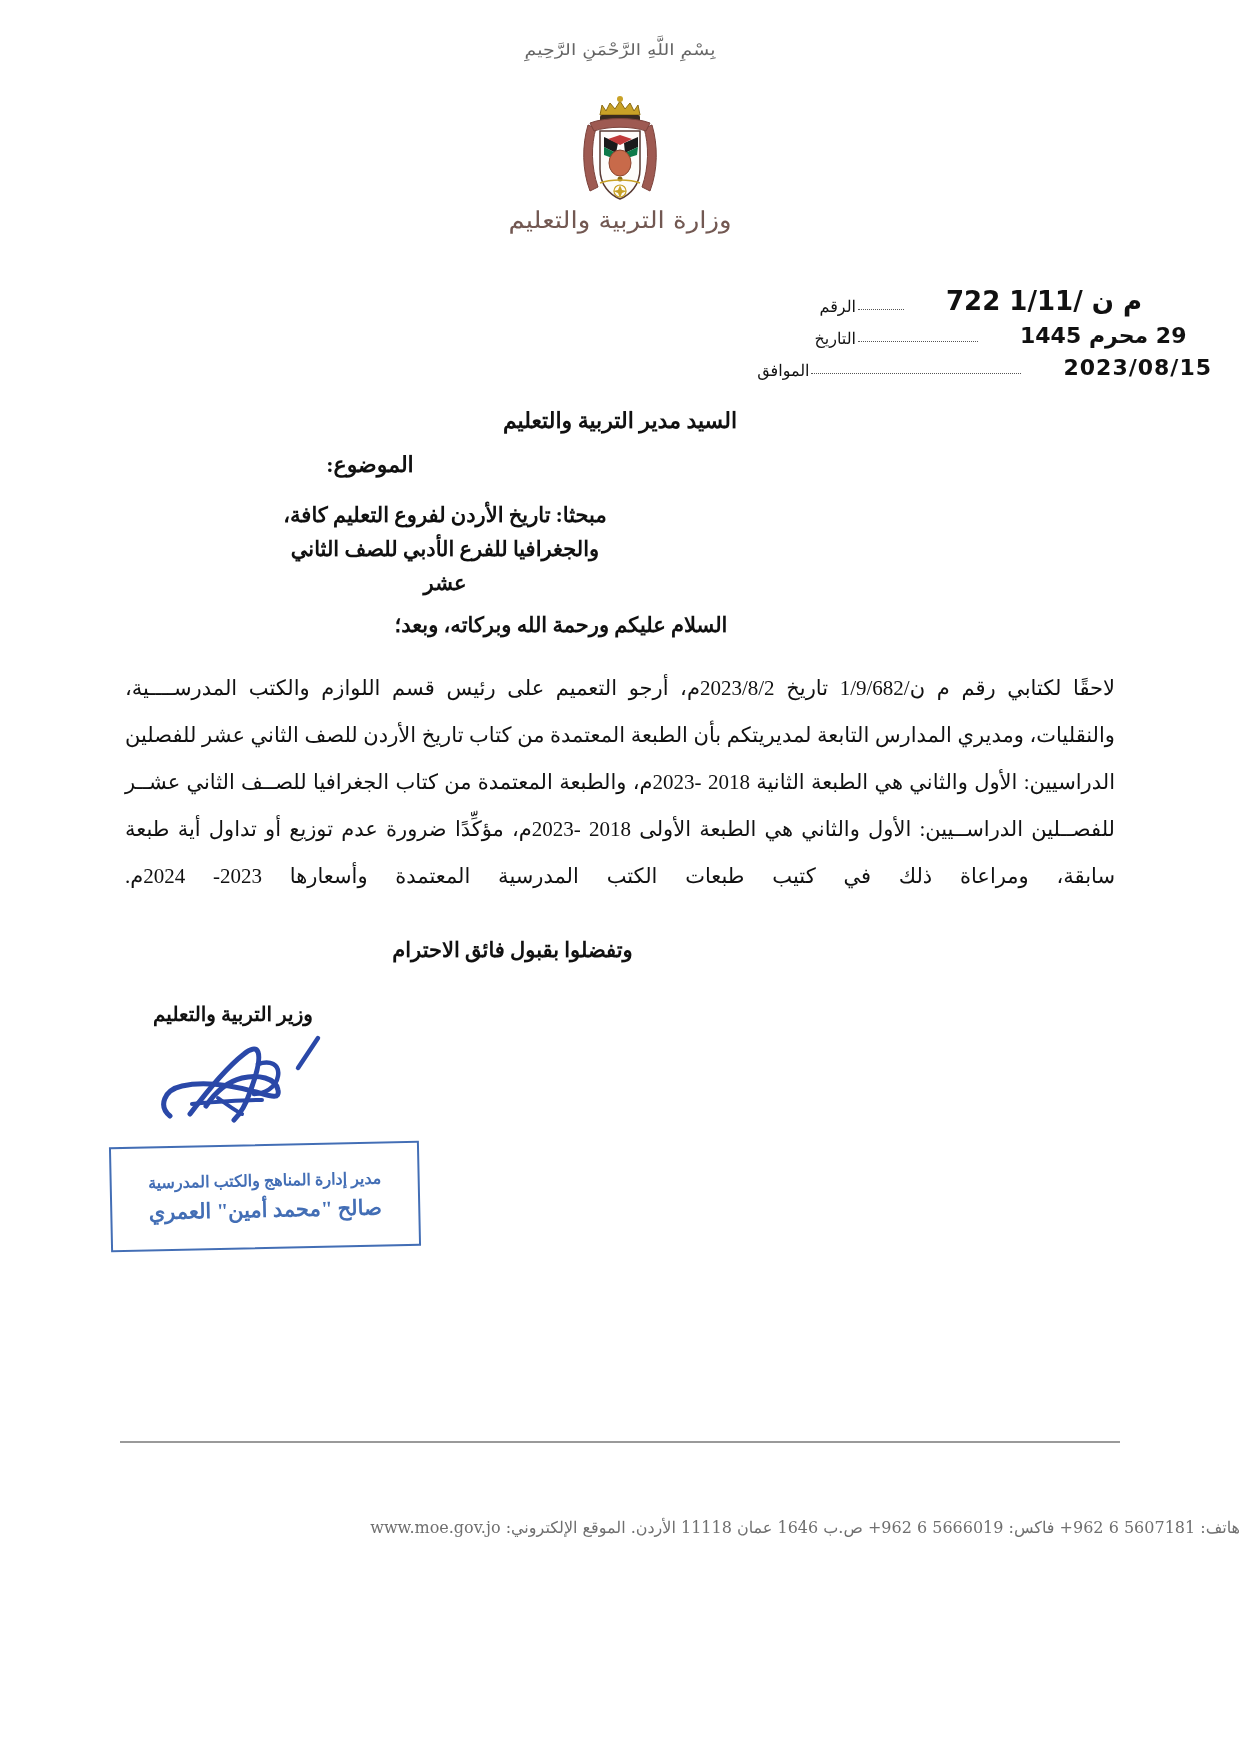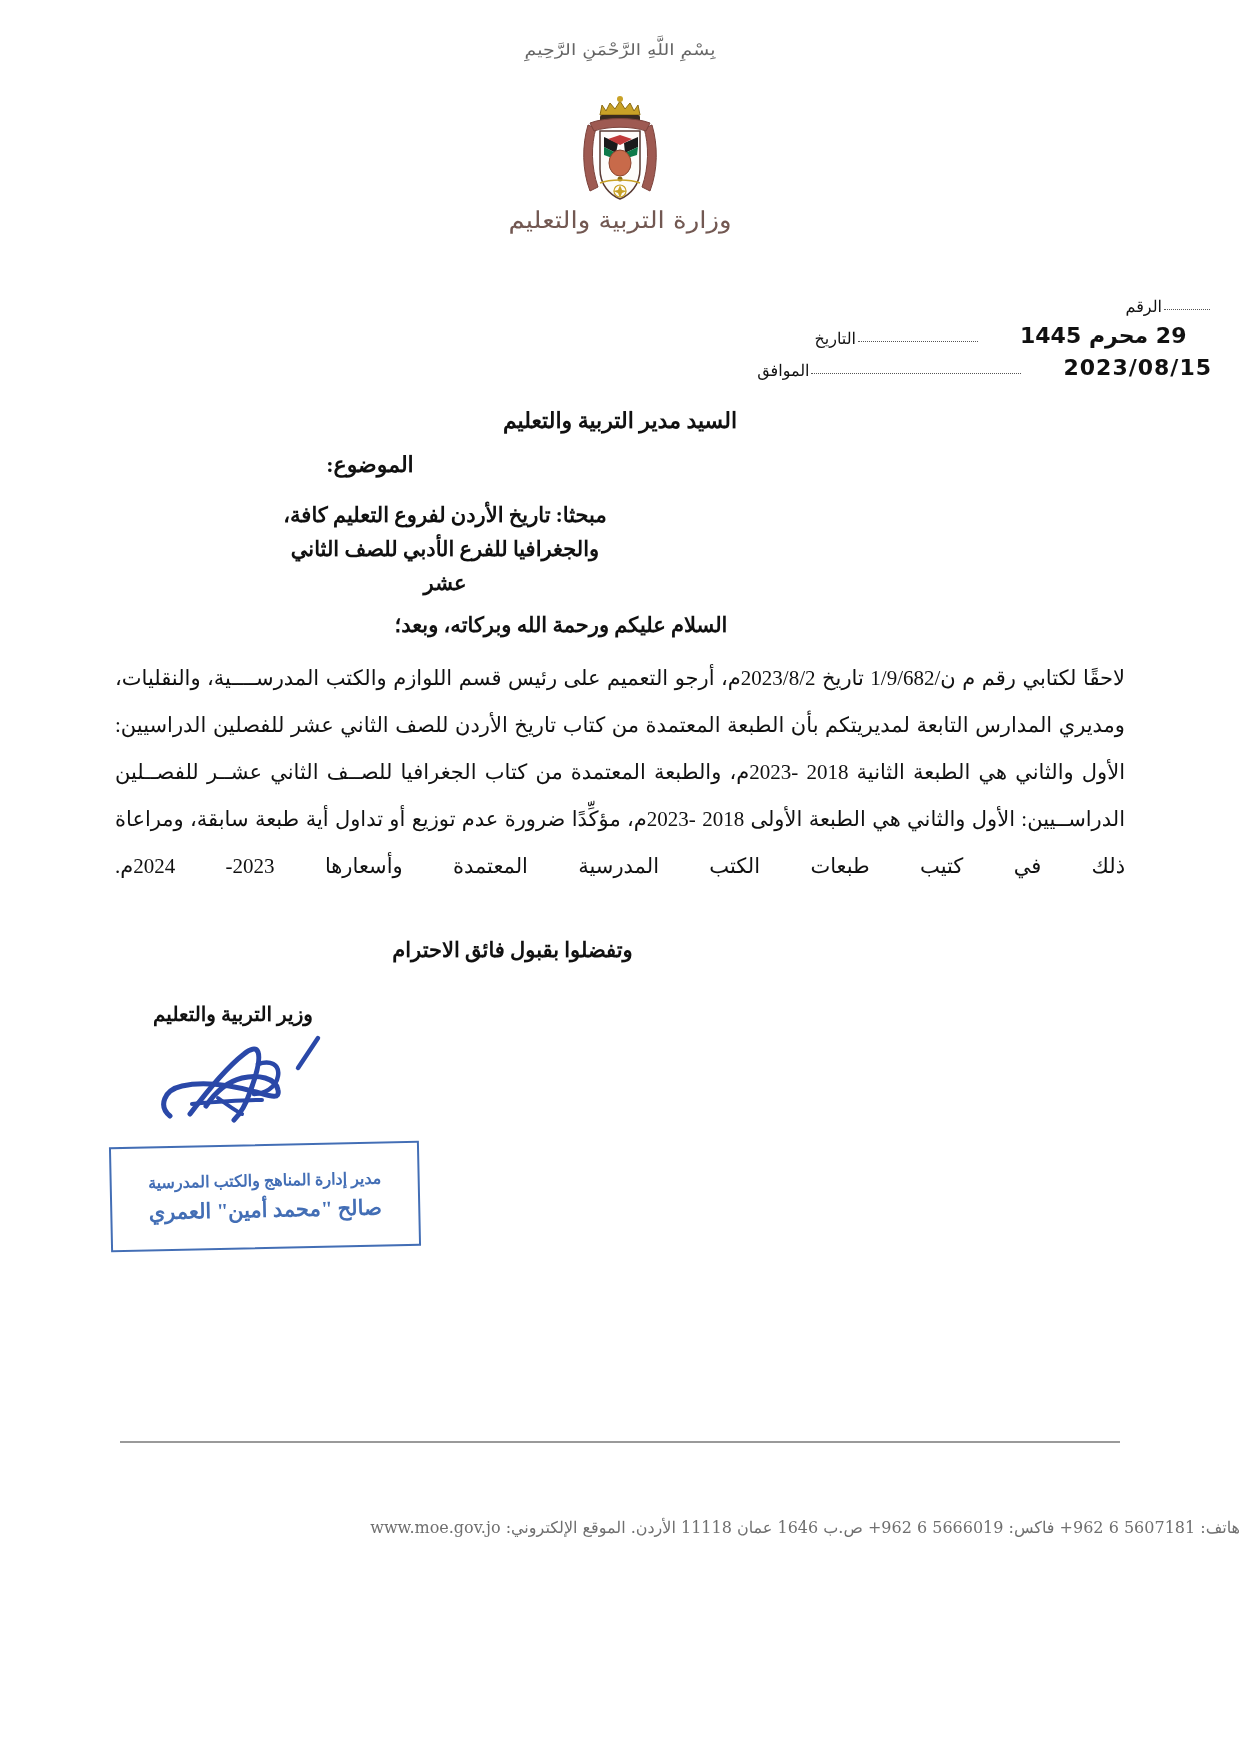--- a/index.html
+++ b/index.html
@@ -102,21 +102,21 @@
   }
   .bodytext{
     position:absolute;top:655px;right:115px;
     width:1010px;
     direction:rtl;
     text-align:justify;
     text-align-last:justify;
     font-size:21px;line-height:47px;
     color:#111;
   }
-  .bodytext p{margin:0;}
+  .bodytext p{margin:10px;}
   .closing{
     position:absolute;top:938px;right:0;width:1240px;
     direction:rtl;text-align:center;
     font-size:21px;font-weight:700;
     padding-right:215px;box-sizing:border-box;
   }
 
   
   .sig-title{
     position:absolute;top:1002px;left:118px;
@@ -202,20 +202,21 @@
       <path d="M60 90 L62 95 L67 96 L62 98 L60 103 L58 98 L53 96 L58 95 Z" fill="#c9a227"></path>
 
       <path d="M40 88 C50 84 70 84 80 88" fill="none" stroke="#c9a227" stroke-width="1.4"></path>
     </svg>
   </div>
 
   <div class="ministry-name">وزارة التربية والتعليم</div>
 
   <div class="refblock">
     <div class="refrow r1">
+      <span class="refvalue">م ن /1/11 722</span>
       <span class="refdots"></span>
       <span class="reflabel">الرقم</span>
     </div>
     <div class="refrow r3">
       <span class="refvalue">29 محرم 1445</span>
       <span class="refdots"></span>
       <span class="reflabel">التاريخ</span>
     </div>
     <div class="refrow r4">
       <span class="refvalue">2023/08/15</span>

